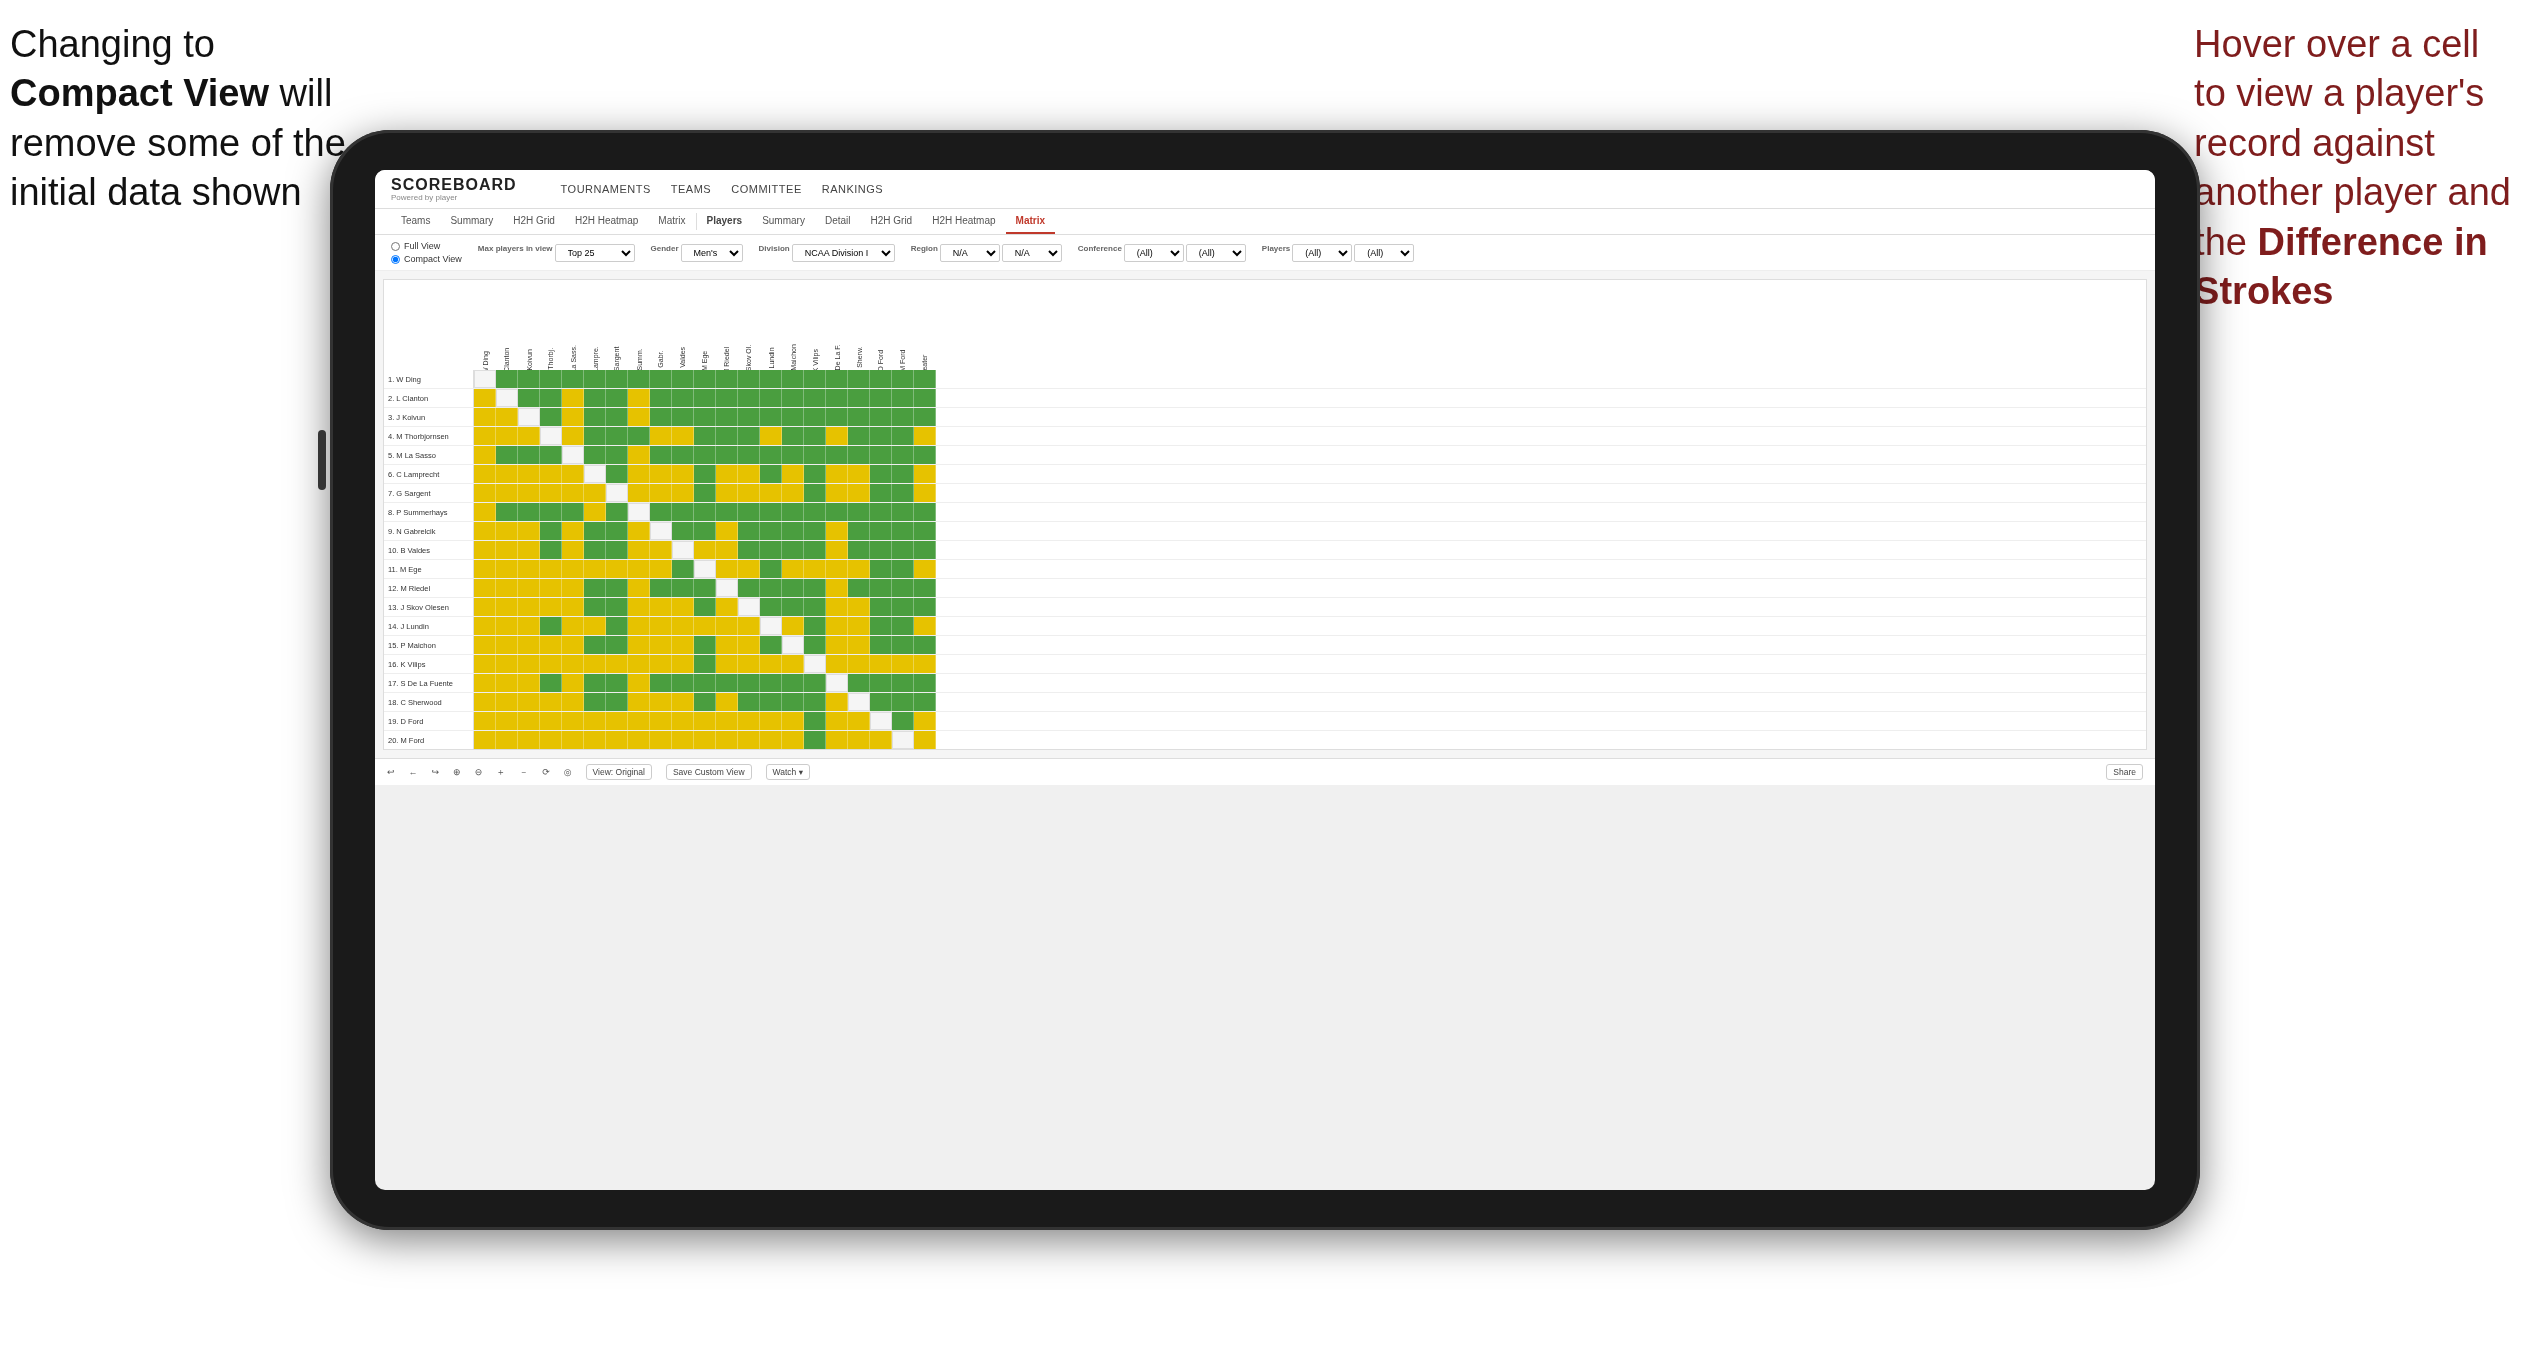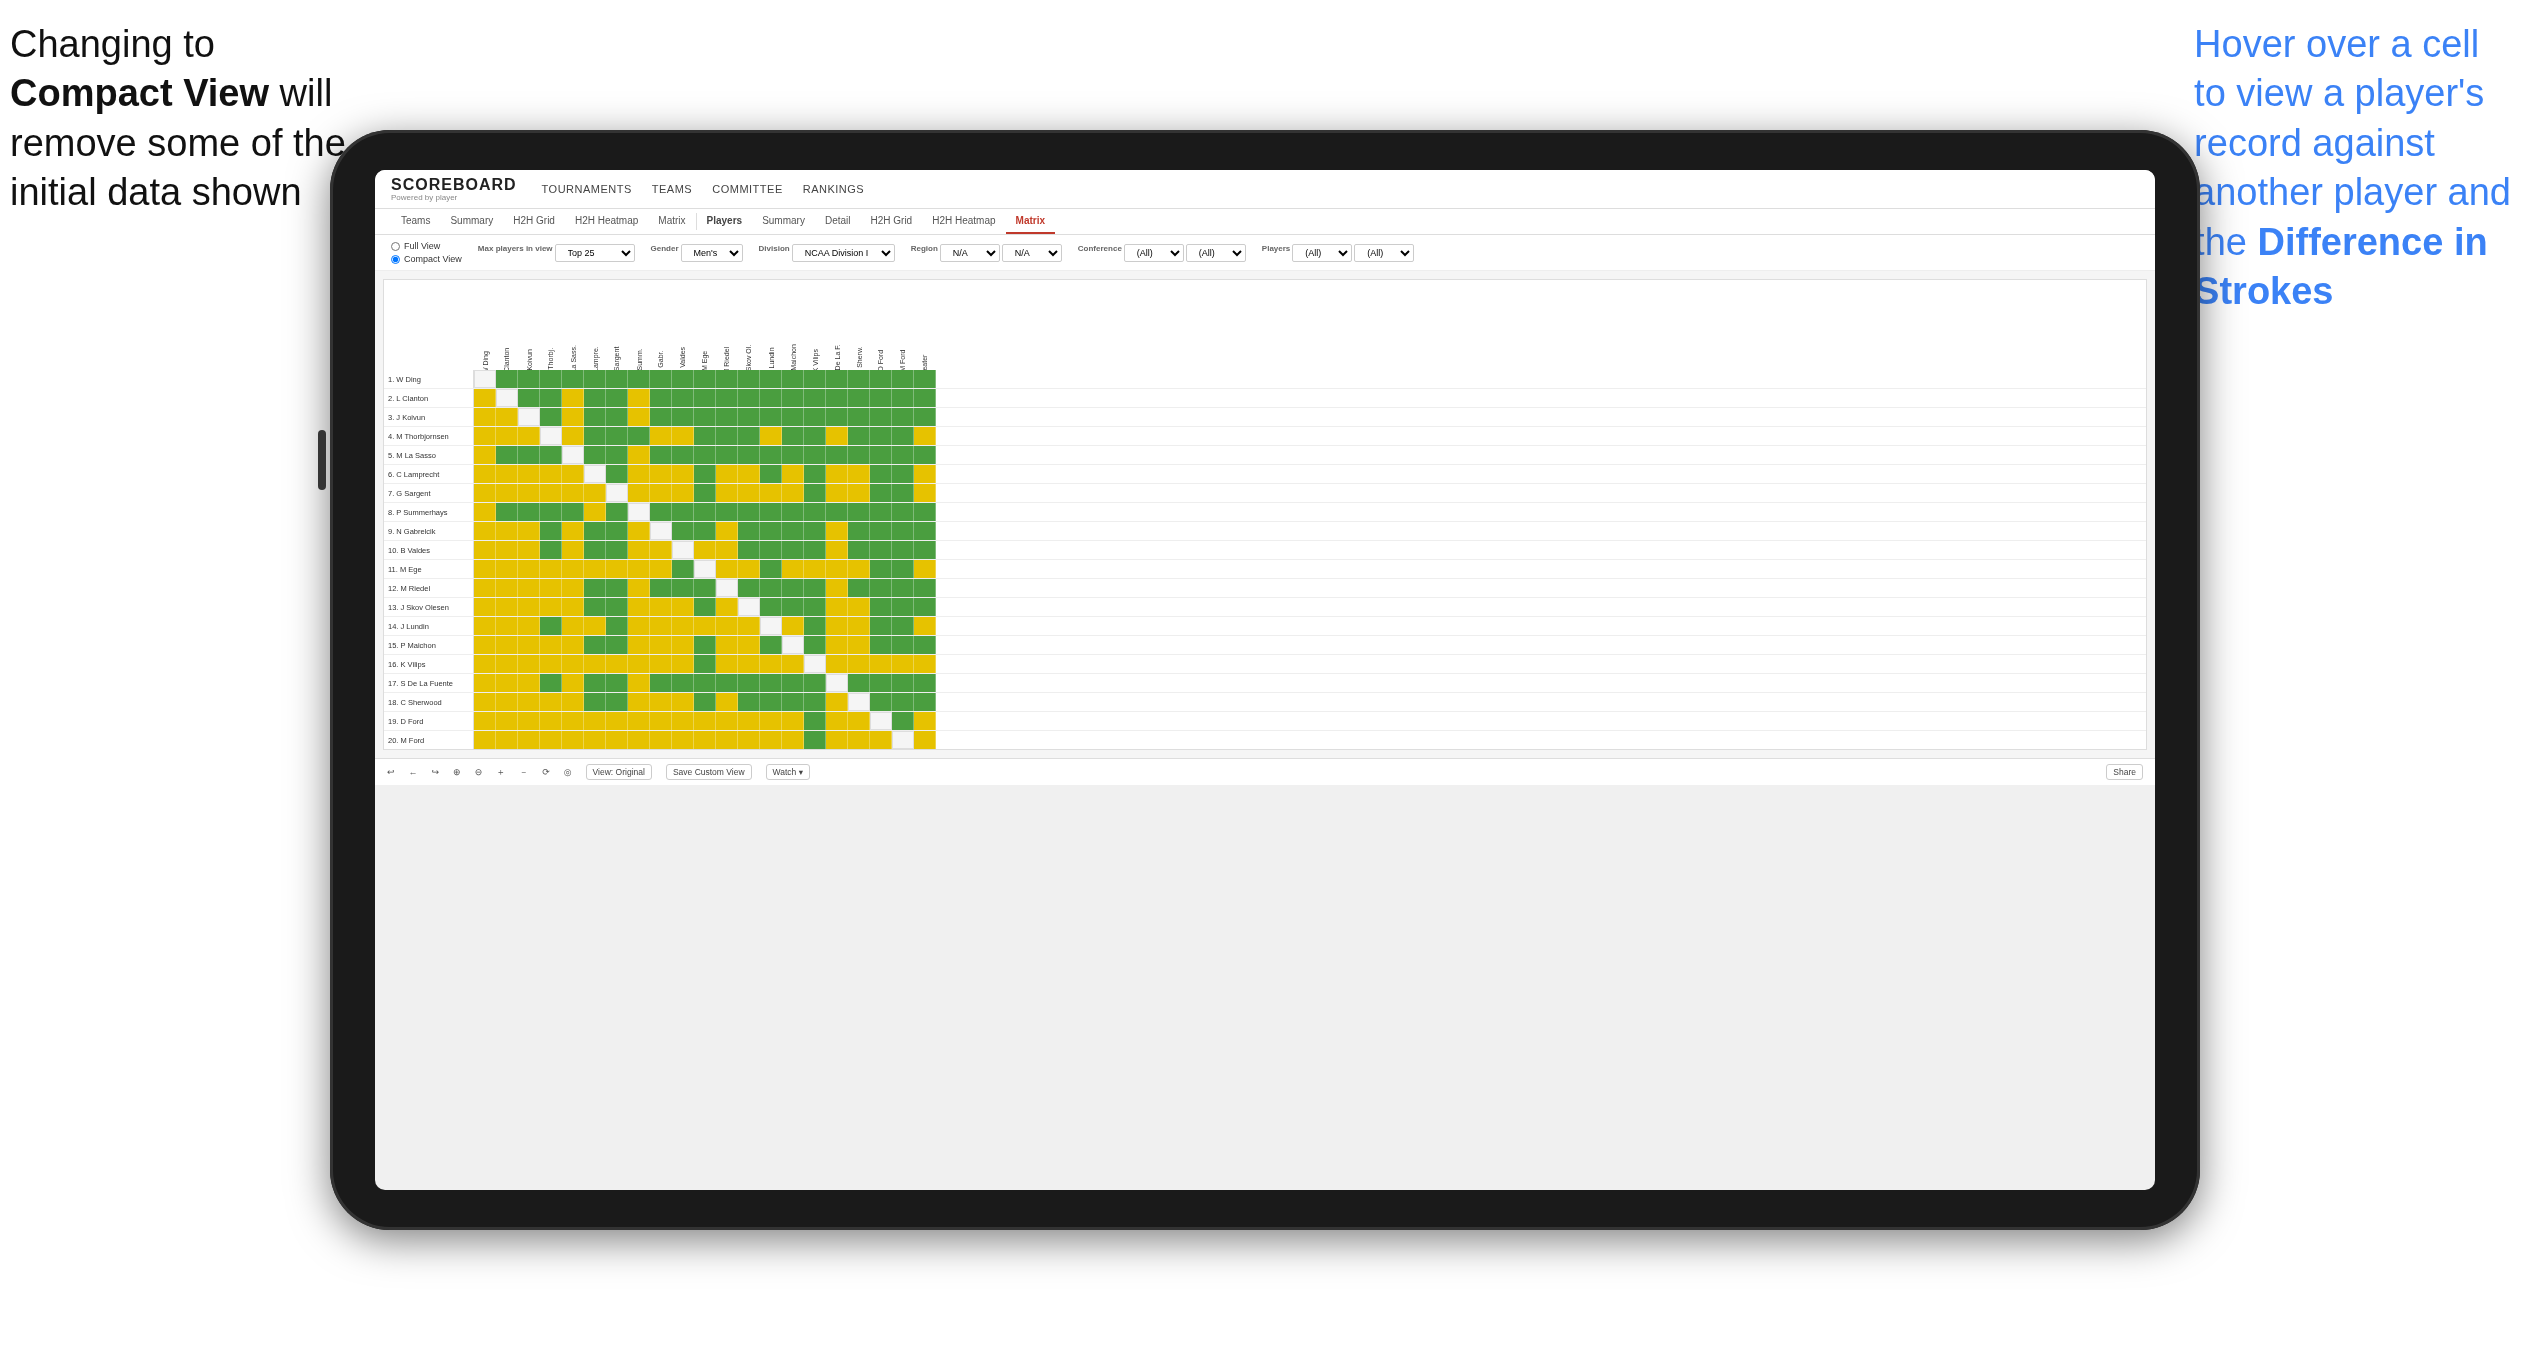--- a/index.html
+++ b/index.html
@@ -26,21 +26,21 @@
       font-weight: 900;
     }
 
     
     .annotation-right {
       position: absolute;
       top: 20px;
       right: 10px;
       font-size: 38px;
       line-height: 1.3;
-      color: #3b82f6;
+      color: #7f1d1d;
       max-width: 500px;
       text-align: left;
     }
     .annotation-right strong {
       font-weight: 900;
     }
 
     
     .tablet-frame {
       position: absolute;
@@ -76,21 +76,21 @@
       border-radius: 4px;
     }
 
     
     .app-header {
       background: #fff;
       border-bottom: 1px solid #ddd;
       padding: 6px 16px;
       display: flex;
       align-items: center;
-      gap: 25px;
+      gap: 44px;
     }
 
     .scoreboard-logo {
       display: flex;
       flex-direction: column;
       line-height: 1.1;
     }
     .scoreboard-logo .logo-main {
       font-size: 16px;
       font-weight: 900;

